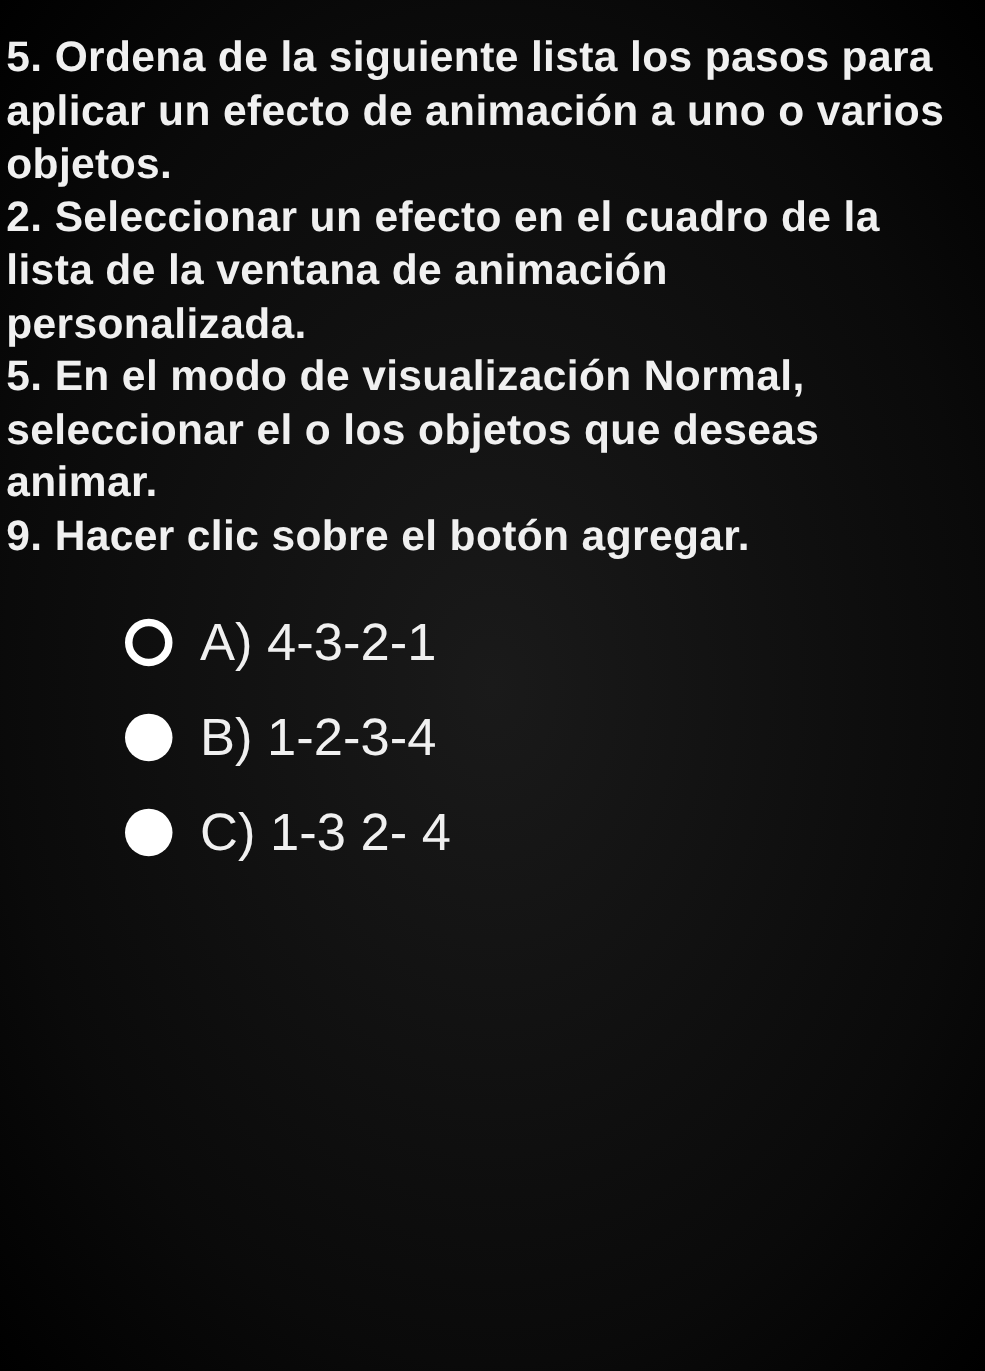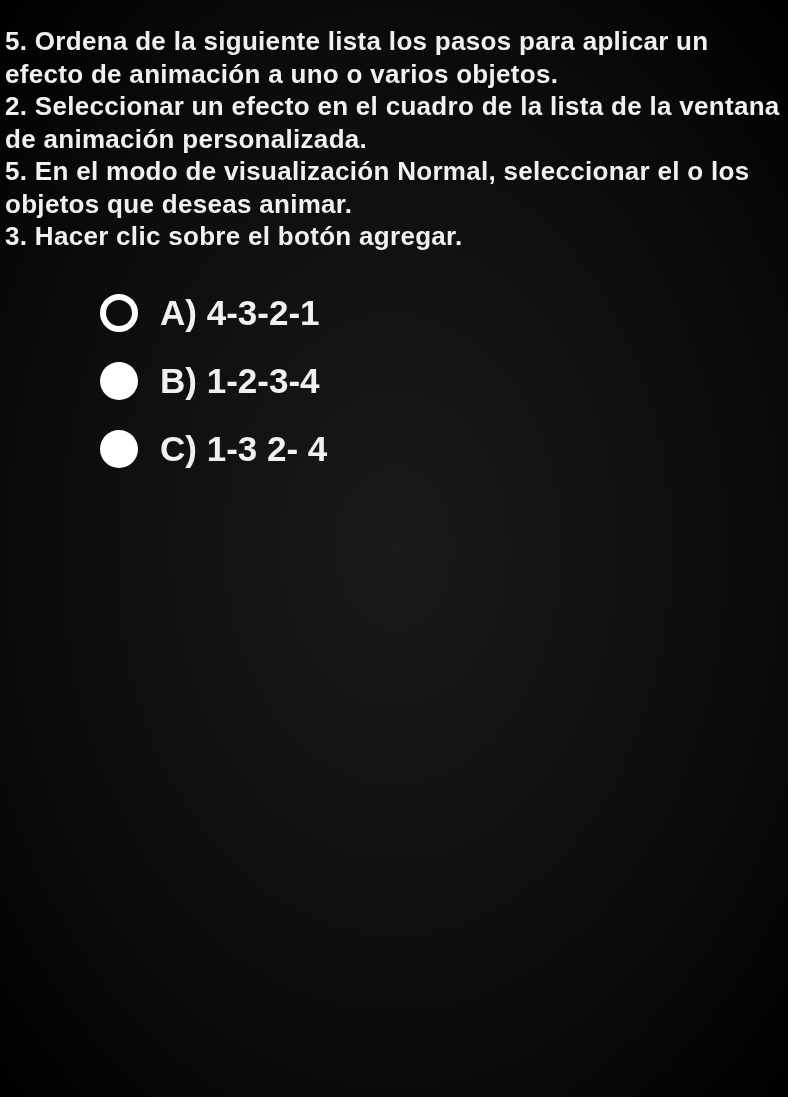--- a/index.html
+++ b/index.html
@@ -10,21 +10,21 @@
     body {
       width: 788px;
       height: 1097px;
       background: radial-gradient(ellipse at center, #1a1a1a 0%, #0a0a0a 70%, #000000 100%);
       font-family: Arial, Helvetica, sans-serif;
       color: #f0f0f0;
       padding: 25px 5px 25px 5px;
       overflow: hidden;
     }
     .question-text {
-      font-size: 26px;
+      font-size: 34px;
       font-weight: bold;
       line-height: 1.25;
       margin-bottom: 40px;
       letter-spacing: 0.3px;
     }
     .options-container {
       padding-left: 95px;
       margin-top: 35px;
     }
     .option-row {
@@ -45,34 +45,34 @@
     }
     .radio-filled {
       width: 38px;
       height: 38px;
       border-radius: 50%;
       background: #ffffff;
       margin-right: 22px;
       flex-shrink: 0;
     }
     .option-label {
-      font-size: 35px;
-      font-weight: bold;
+      font-size: 42px;
+      font-weight: normal;
       color: #f0f0f0;
     }
   </style>
 </head>
 <body>
 
 <div class="question-text">
   <span>5.</span>
   <span>Ordena de la siguiente lista los pasos para aplicar un efecto de animación a uno o varios objetos.</span><br>
   <span>2. Seleccionar un efecto en el cuadro de la lista de la ventana de animación personalizada.</span><br>
   <span>5. En el modo de visualización Normal, seleccionar el o los objetos que deseas animar.</span><br>
-  <span>3. Hacer clic sobre el botón agregar.</span><br>
+  <span>9. Hacer clic sobre el botón agregar.</span><br>
 </div>
 
 <div class="options-container">
 
   <div class="option-row">
     <div class="radio-outer"></div>
     <span class="option-label">
       <span>A)</span>
       <span>4-3-2-1</span>
     </span>

